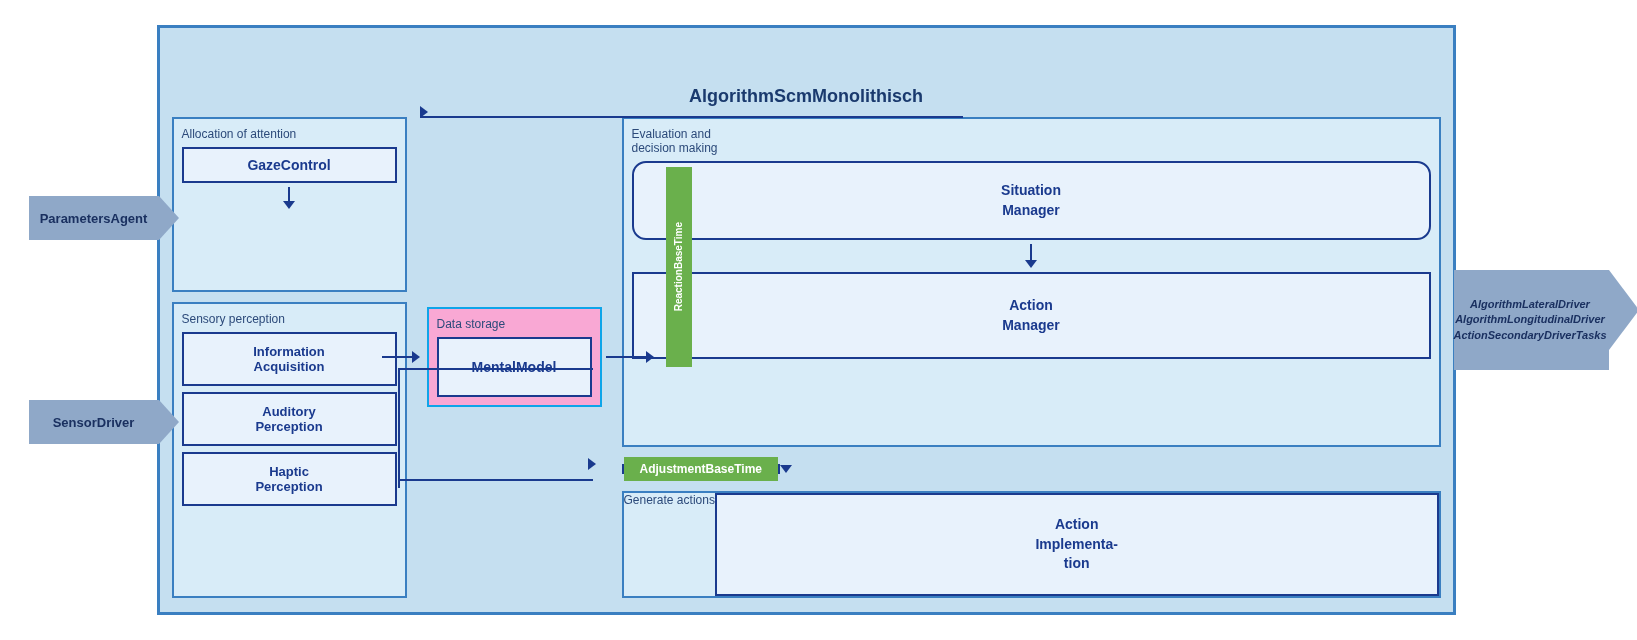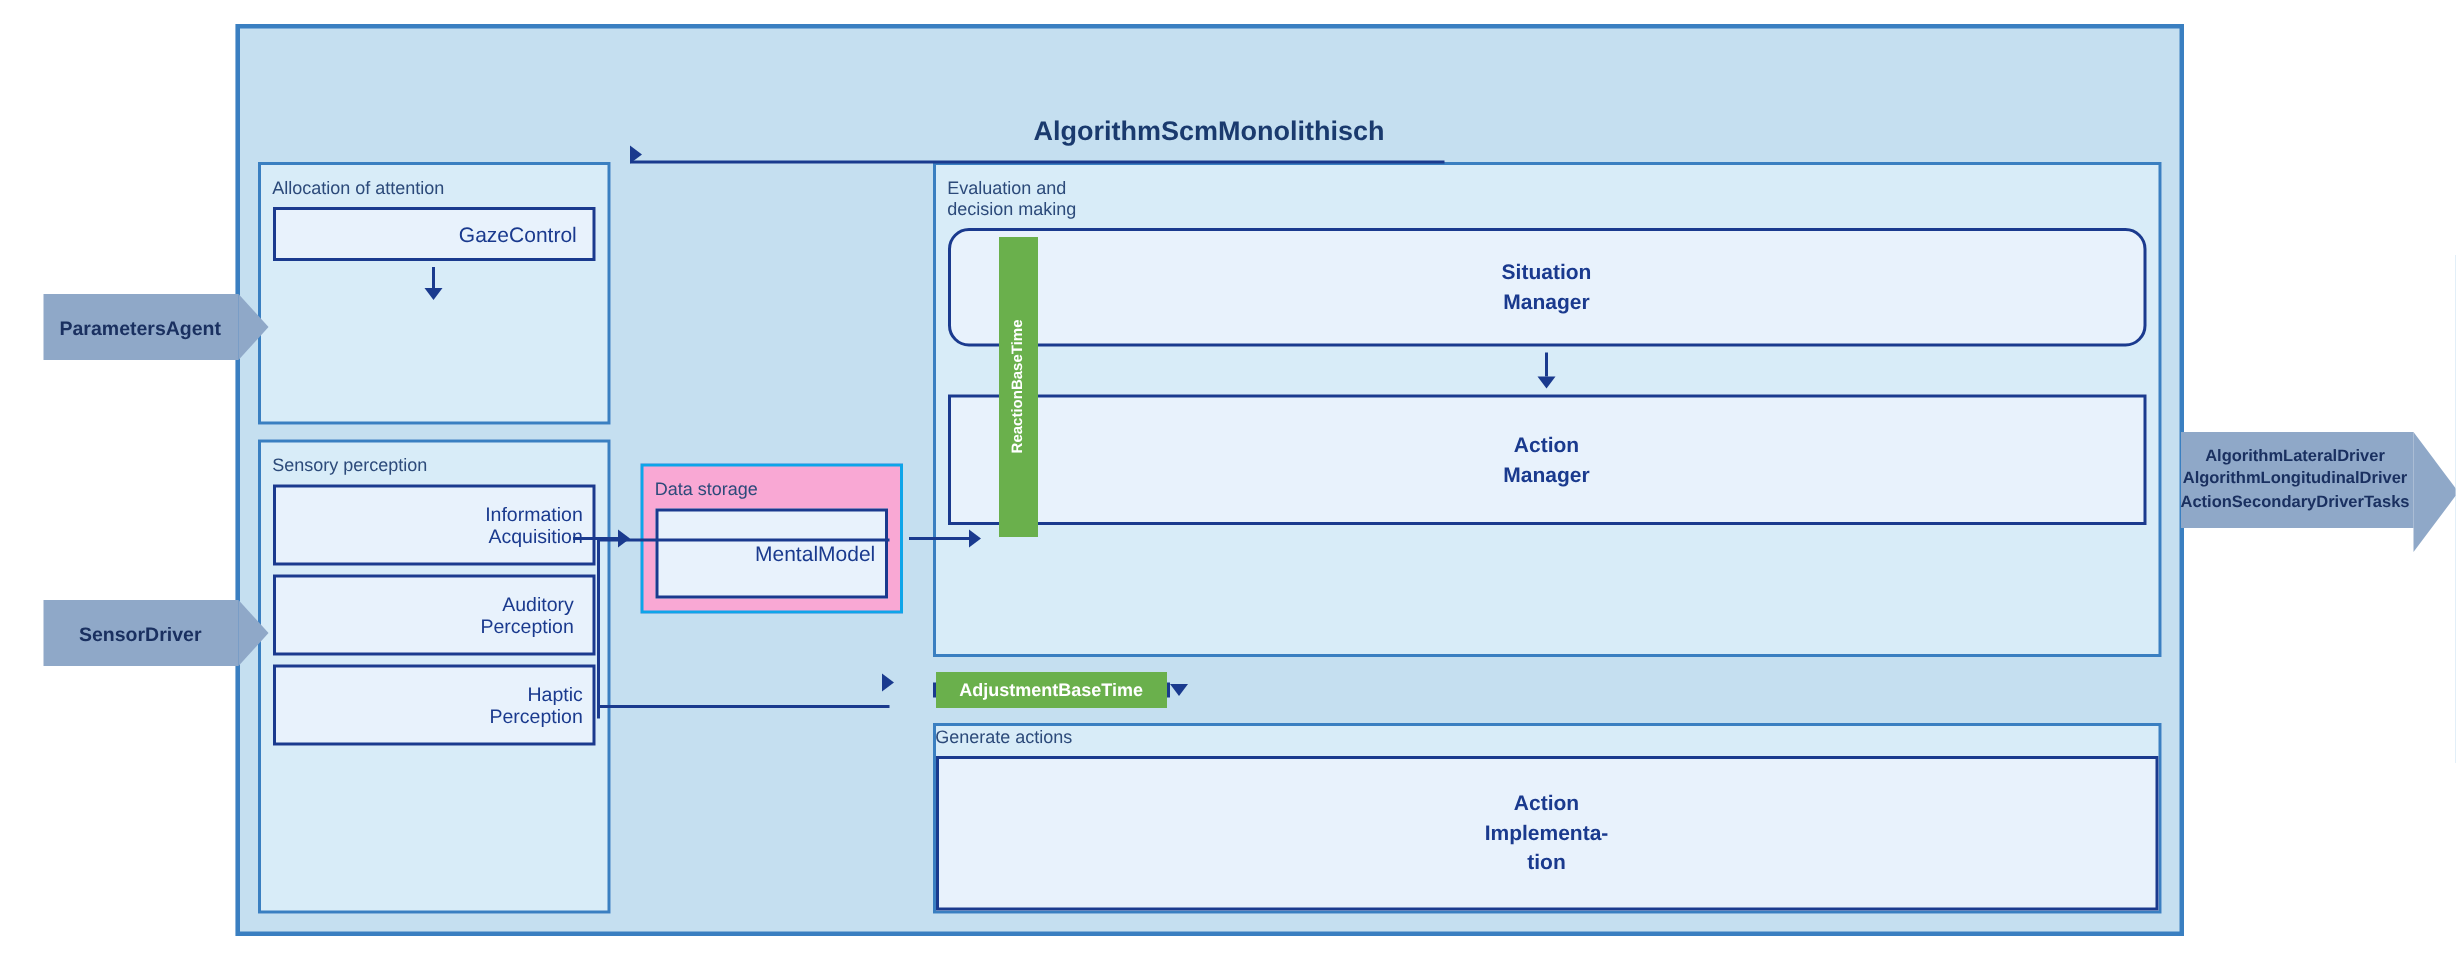--- a/index.html
+++ b/index.html
@@ -38,22 +38,22 @@
     }
     .sub-box-title {
       font-size: 12px;
       color: #2c4a7a;
       margin-bottom: 6px;
     }
     .inner-box {
       border: 2px solid #1a3a8e;
       background: #e8f2fc;
       padding: 8px 10px;
-      text-align: right;
-      font-weight: normal;
+      text-align: center;
+      font-weight: bold;
       font-size: 14px;
       color: #1a3a8e;
     }
     .data-storage-box {
       border: 2px solid #0ea5e9;
       background: #f9a8d4;
       padding: 8px;
       width: 180px;
       position: relative;
     }
@@ -105,21 +105,21 @@
       background: #d8ecf8;
       padding: 8px;
       height: 330px;
     }
     .gen-box {
       border: 2px solid #3a7fc1;
       background: #d8ecf8;
       padding: 0;
       flex: 1;
       display: flex;
-      flex-direction: column;
+      flex-direction: row;
     }
     .inner-box-large {
       border: 2px solid #1a3a8e;
       background: #e8f2fc;
       padding: 10px;
       text-align: center;
       font-weight: bold;
       font-size: 14px;
       color: #1a3a8e;
       line-height: 1.4;
@@ -251,21 +251,21 @@
     <div style="position:absolute; top:88px; left:260px; right:490px; height:2px; background:#1a3a8e; z-index:2;"></div>
     <div style="position:absolute; top:78px; left:260px; width:0; height:0; border-top:6px solid transparent; border-bottom:6px solid transparent; border-left:8px solid #1a3a8e; z-index:3;"></div>
 
     <div style="position:absolute; top:340px; left:238px; width:2px; height:120px; background:#1a3a8e; z-index:2;"></div>
     <div style="position:absolute; top:340px; left:238px; width:195px; height:2px; background:#1a3a8e; z-index:2;"></div>
     <div style="position:absolute; top:451px; left:238px; width:195px; height:2px; background:#1a3a8e; z-index:2;"></div>
     <div style="position:absolute; top:430px; left:428px; width:0; height:0; border-top:6px solid transparent; border-bottom:6px solid transparent; border-left:8px solid #1a3a8e; z-index:3;"></div>
   </div>
 
   <div style="margin-left:-2px; z-index:5;">
-    <div style="position:relative; background:#8fa8c8; height:64px; width:155px; display:flex; align-items:center; justify-content:center; text-align:center; font-weight:bold; font-size:11px; color:#1a3060; line-height:1.4; padding-left:8px;">
+    <div style="position:relative; background:#8fa8c8; height:100px; width:155px; display:flex; align-items:center; justify-content:center; text-align:center; font-weight:bold; font-size:11px; color:#1a3060; line-height:1.4; padding-left:8px;font-style:italic;">
       <span style="padding-right:10px;">
         <span>AlgorithmLateralDriver</span><br>
         <span>AlgorithmLongitudinalDriver</span><br>
         <span>ActionSecondaryDriverTasks</span>
       </span>
       <div style="position:absolute; right:-30px; top:0; width:0; height:0; border-top:40px solid transparent; border-bottom:40px solid transparent; border-left:30px solid #8fa8c8; z-index:3;"></div>
     </div>
   </div>
 
 </div>

